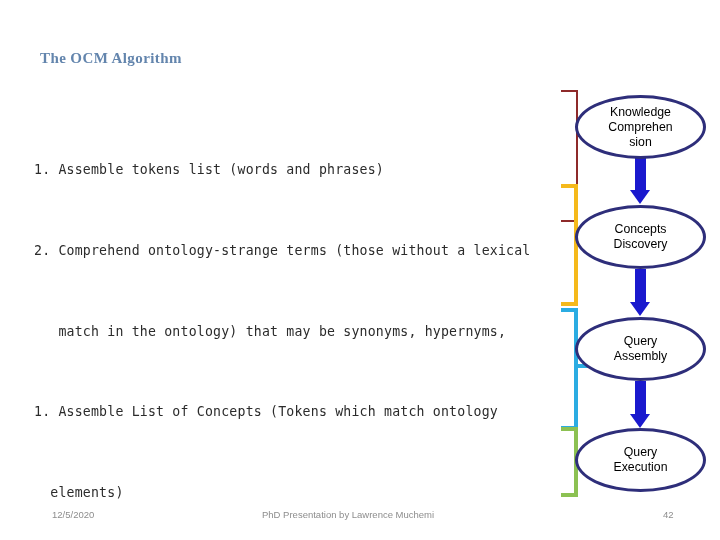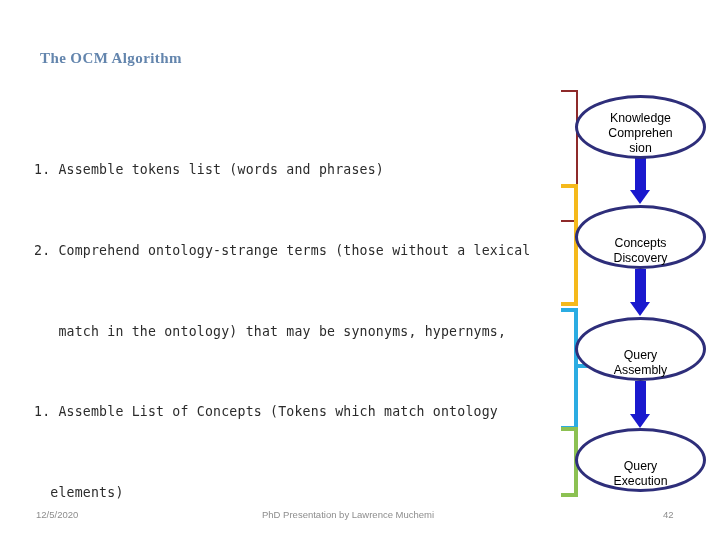--- a/index.html
+++ b/index.html
@@ -82,21 +82,21 @@
   }
   .node {
     position: absolute;
     width: 131px;
     height: 64px;
     border: 3px solid #2E2E7A;
     border-radius: 50% / 50%;
     background: #ffffff;
     box-sizing: border-box;
     display: flex;
-    align-items: flex-end;
+    align-items: center;
     justify-content: center;
     text-align: center;
     font-family: "Liberation Sans", sans-serif;
     font-size: 12.3px;
     line-height: 15px;
     color: #000000;
     z-index: 3;
   }
   .node .lbl { display: block; padding: 0 6px; }
 
@@ -189,21 +189,21 @@
   #footer {
     position: absolute;
     left: 0;
     top: 506px;
     width: 720px;
     height: 22px;
     font-family: "Liberation Sans", sans-serif;
     font-size: 9.5px;
     color: #8d8d8d;
   }
-  #footer-date { position: absolute; left: 36px; top: 3px; }
+  #footer-date { position: absolute; left: 52px; top: 3px; }
   #footer-center { position: absolute; left: 262px; top: 3px; }
   #footer-page { position: absolute; left: 663px; top: 3px; }
 </style>
 </head>
 <body>
 
 <div id="slide">
 
 
   <div id="doc-heading">The OCM Algorithm</div>

